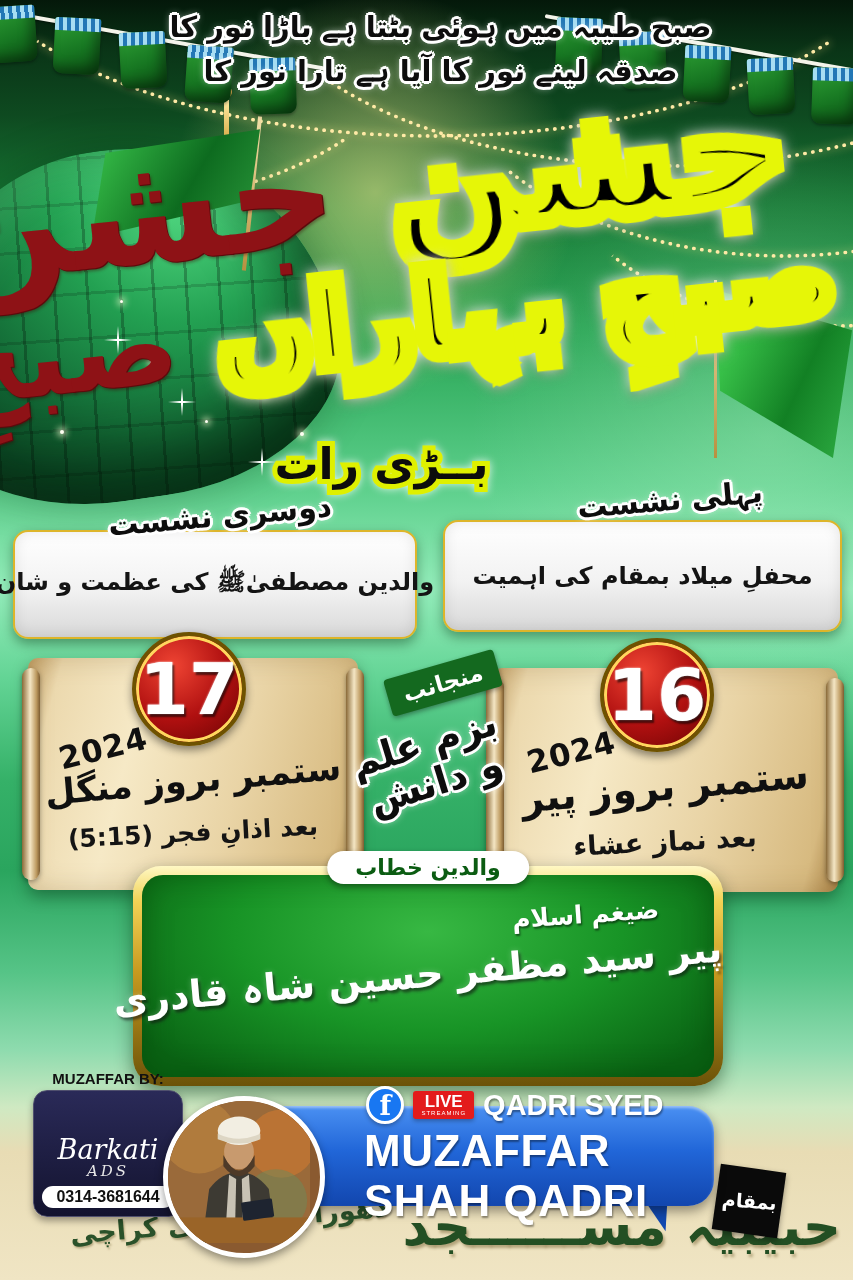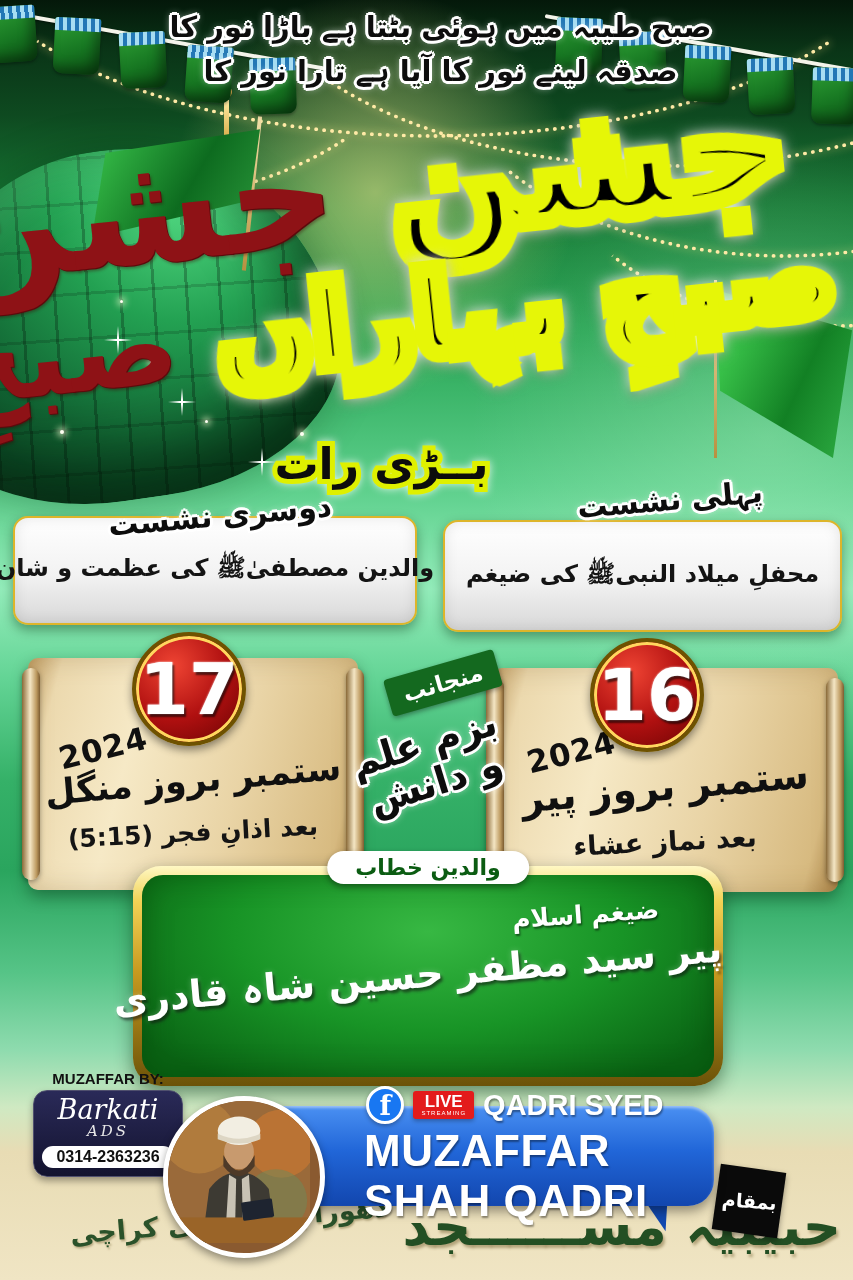--- a/index.html
+++ b/index.html
@@ -103,21 +103,21 @@
     padding:4px 28px;font-size:22px;font-weight:bold;color:#0b5c12;box-shadow:0 3px 6px rgba(0,0,0,.4);white-space:nowrap;z-index:2;}
   .spk-hon{position:absolute;right:64px;top:34px;color:#fff;font-size:25px;font-weight:bold;transform:rotate(-4deg);
     text-shadow:1px 2px 2px rgba(0,0,0,.5);z-index:2;}
   .spk-name{position:absolute;left:0;right:0;top:86px;text-align:center;color:#fff;font-size:38px;font-weight:bold;
     transform:rotate(-5deg);white-space:nowrap;text-shadow:2px 3px 3px rgba(0,0,0,.55),0 0 6px rgba(255,255,255,.25);direction:rtl;z-index:2;}
   
   .des{position:absolute;left:33px;top:1070px;width:150px;z-index:8;text-align:center;}
   .des-h{font-size:15px;font-weight:bold;color:#111;font-family:"Liberation Sans",sans-serif;}
   .des-box{margin-top:3px;background:linear-gradient(180deg,#2a2a58,#13132f);border-radius:14px;border:1px solid #50506e;
     padding:5px 6px 8px;box-shadow:0 4px 7px rgba(0,0,0,.35);}
-  .des-name{font-family:"DejaVu Serif",serif;font-style:italic;font-size:27px;color:#fff;line-height:1;}
+  .des-name{font-family:"DejaVu Serif",serif;font-style:italic;font-size:27px;color:#fff;line-height:1;margin-top:40px;}
   .des-type{font-family:"DejaVu Serif",serif;font-style:italic;font-size:15px;color:#e8e8e8;letter-spacing:3px;line-height:1.1;}
   .des-phone{margin:6px auto 0;background:#fff;border-radius:12px;font-size:16px;font-weight:bold;color:#101010;
     padding:2px 4px;width:124px;font-family:"Liberation Sans",sans-serif;}
   
   .photo{position:absolute;left:163px;top:1096px;width:152px;height:152px;border-radius:50%;border:5px solid #fff;
     overflow:hidden;z-index:9;box-shadow:0 4px 9px rgba(0,0,0,.4);background:#8a5a30;}
   .banner{position:absolute;left:252px;top:1106px;width:462px;height:100px;border-radius:26px;z-index:8;
     background:linear-gradient(180deg,#4a90f2 0%,#2166d8 45%,#1246ae 100%);
     box-shadow:0 5px 12px rgba(0,0,0,.4), inset 0 2px 3px rgba(255,255,255,.45);
     display:flex;flex-direction:column;align-items:center;justify-content:center;padding-left:64px;box-sizing:border-box;
@@ -213,32 +213,32 @@
 
   <div class="subtitle">
     <span class="ol">
       <span class="stroke">بــڑی رات</span>
       <span class="fill">بــڑی رات</span>
     </span>
   </div>
 
   <div class="sess-h whiteshadow" style="left:505px;top:482px;width:330px;transform:rotate(-5deg);">پہلی نشست</div>
   <div class="panel" style="left:443px;top:520px;width:395px;height:108px;">
-    <div class="topic">محفلِ میلاد النبیﷺ کی ضیغم</div>
+    <div class="topic">محفلِ میلاد بمقام کی اہمیت</div>
   </div>
 
   <div class="sess-h whiteshadow" style="left:70px;top:498px;width:300px;transform:rotate(-5deg);">دوسری نشست</div>
-  <div class="panel" style="left:13px;top:516px;width:400px;height:105px;">
+  <div class="panel" style="left:13px;top:530px;width:400px;height:105px;">
     <div class="topic">والدین مصطفیٰﷺ کی عظمت و شان</div>
   </div>
 
   <div class="scroll" style="left:492px;top:668px;width:346px;height:224px;">
     <div class="roll left"></div>
     <div class="roll right"></div>
-    <div class="badge" style="left:98px;top:-30px;">
+    <div class="badge" style="left:108px;top:-30px;">
       <span>16</span>
     </div>
     <div class="yr" style="left:34px;top:66px;">2024</div>
     <div class="dayline" style="top:96px;font-size:39px;">ستمبر بروز پیر</div>
     <div class="timeline" style="top:158px;font-size:27px;">بعد نماز عشاء</div>
   </div>
 
   <div class="scroll" style="left:28px;top:658px;width:330px;height:232px;">
     <div class="roll left"></div>
     <div class="roll right"></div>
@@ -264,21 +264,21 @@
     <div class="spk-badge">والدین خطاب</div>
     <div class="spk-hon">ضیغم اسلام</div>
     <div class="spk-name">پیر سید مظفر حسین شاہ قادری</div>
   </div>
 
   <div class="des">
     <div class="des-h">MUZAFFAR BY:</div>
     <div class="des-box">
       <div class="des-name">Barkati</div>
       <div class="des-type">ADS</div>
-      <div class="des-phone">0314-2363236</div>
+      <div class="des-phone">0314-3681644</div>
     </div>
   </div>
 
   <div class="photo">
     <svg viewBox="0 0 100 100" width="142" height="142" xmlns="http://www.w3.org/2000/svg">
       <rect x="0" y="0" width="100" height="100" fill="#9a6a3a"></rect>
       <circle cx="22" cy="25" r="26" fill="#b5803f" opacity="0.8"></circle>
       <circle cx="80" cy="30" r="24" fill="#c87832" opacity="0.7"></circle>
       <circle cx="76" cy="70" r="22" fill="#6b8a5a" opacity="0.5"></circle>
       <path d="M24,100 L29,62 Q38,50 50,50 Q62,50 71,62 L76,100 Z" fill="#3d3a33"></path>

